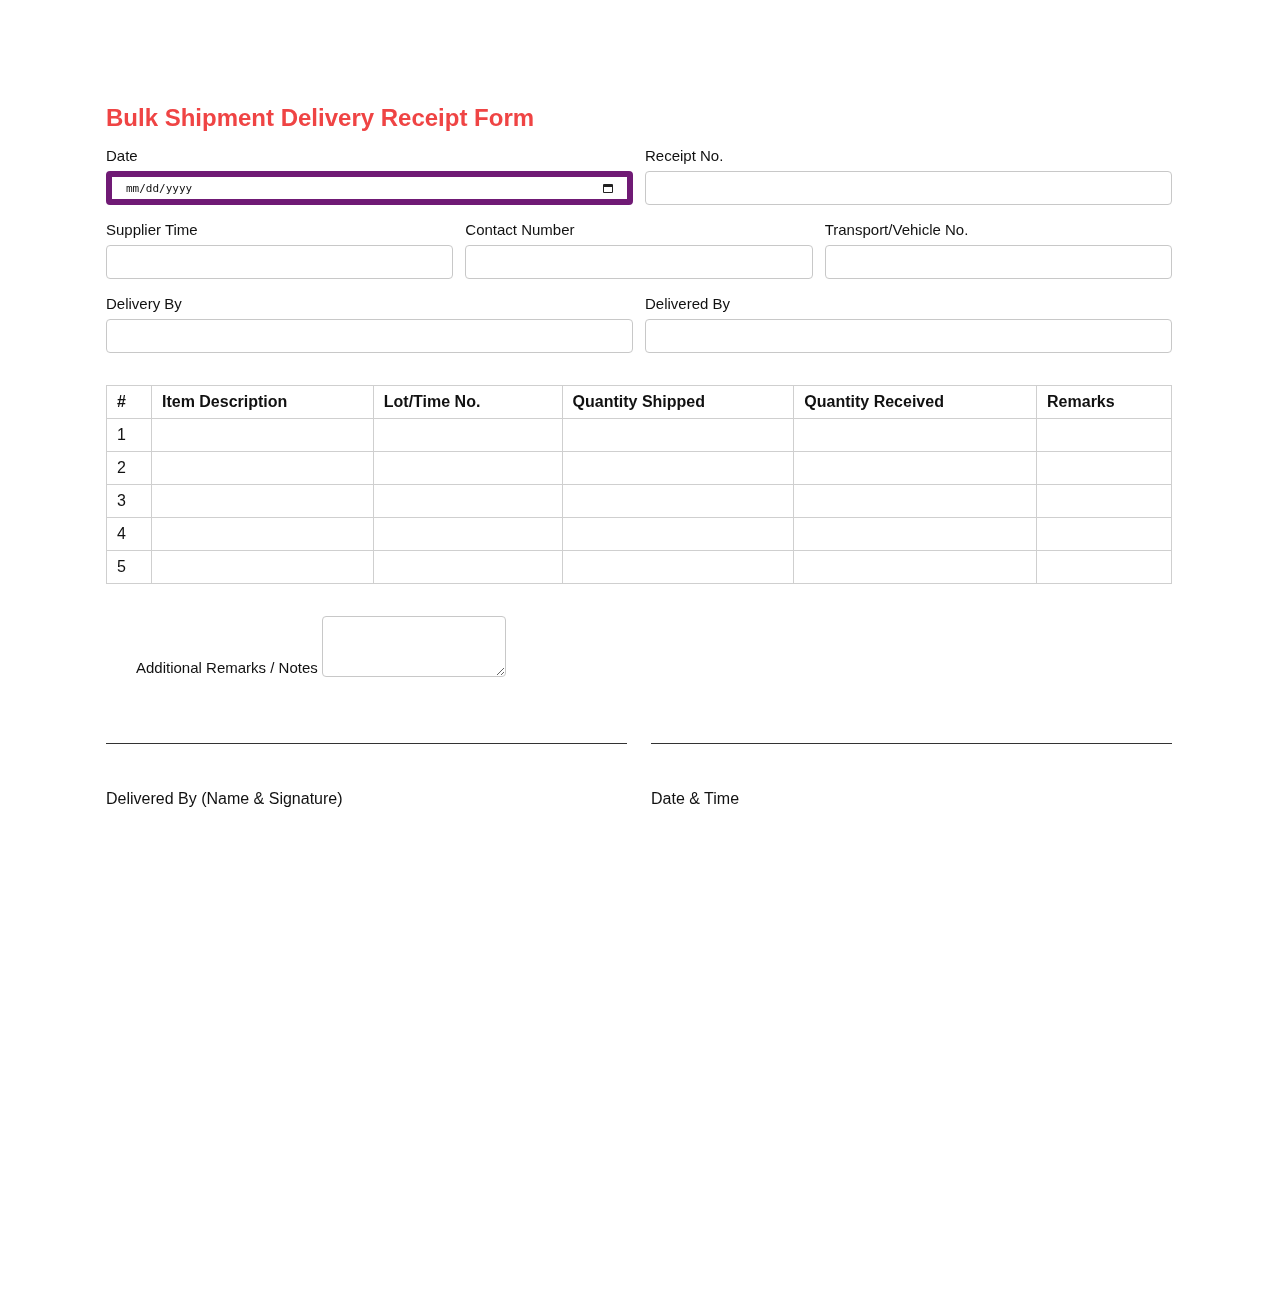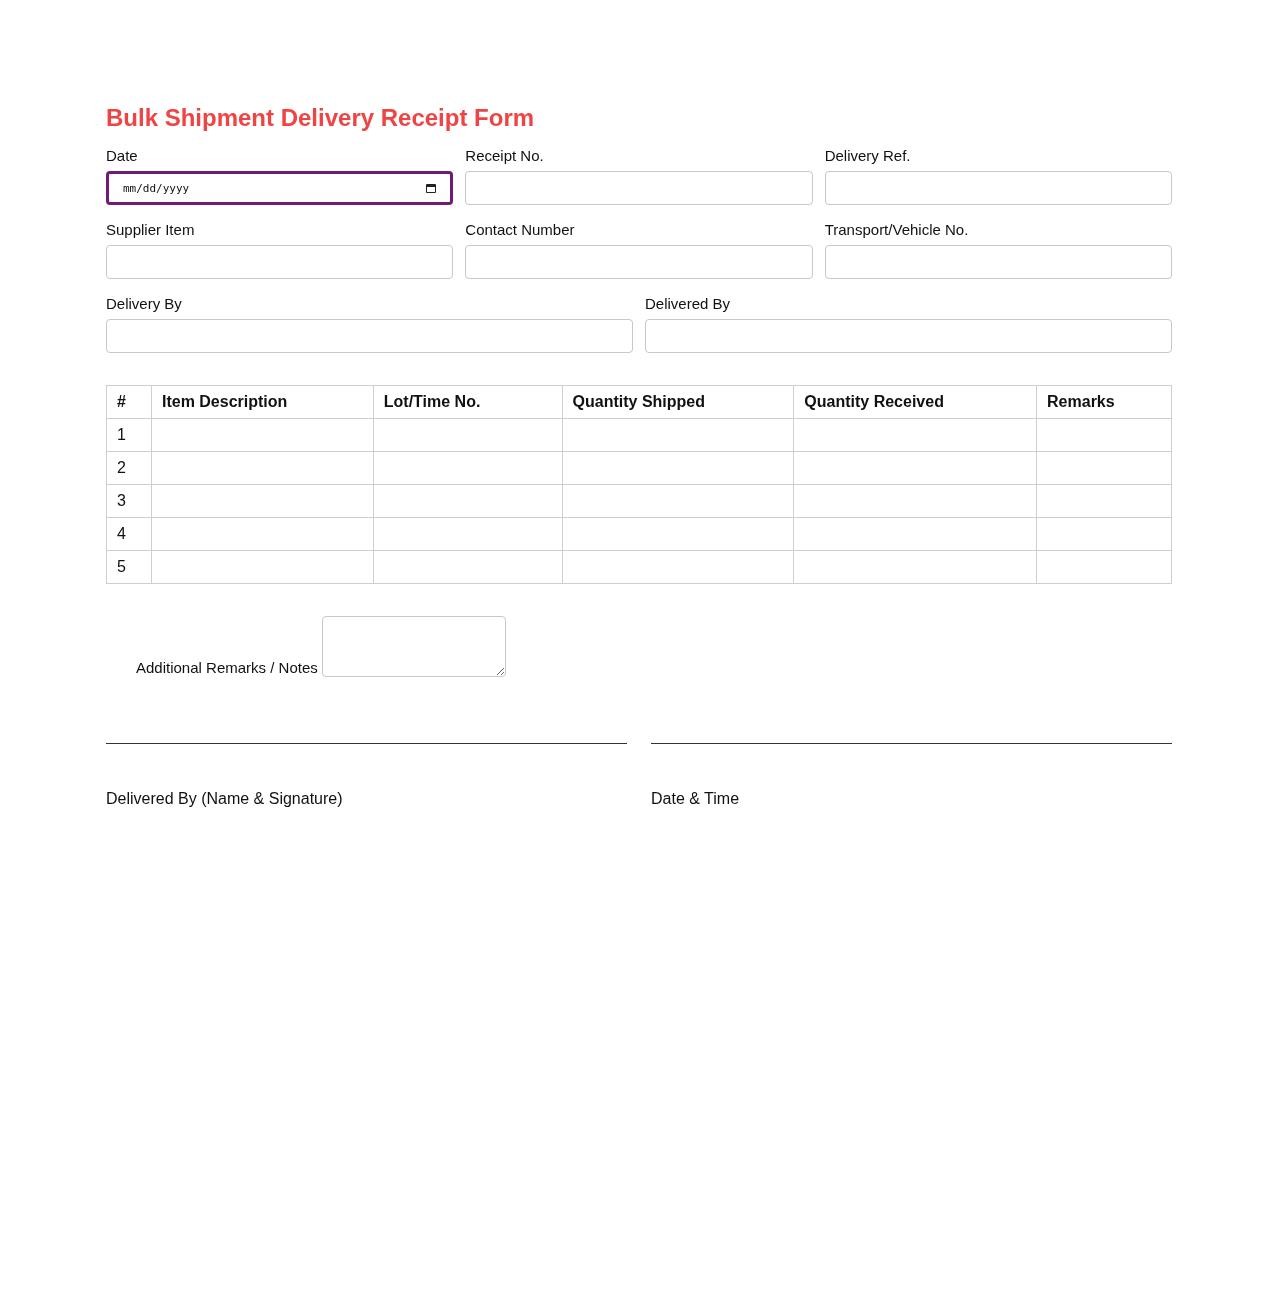--- a/index.html
+++ b/index.html
@@ -3,21 +3,21 @@
 <meta charset="utf-8">
 <style>
   html, body { margin: 0; padding: 0; background: #ffffff; }
   body { font-family: "Liberation Sans", sans-serif; color: #111; width: 1278px; height: 1300px; position: relative; }
   .container { position: absolute; left: 106px; top: 100px; width: 1066px; }
   h1 { font-size: 24px; font-weight: bold; margin: 0; line-height: 36px; color: #ef4444; }
   .row { display: flex; gap: 12px; }
   .field { flex: 1; display: flex; flex-direction: column; }
   .field label { font-size: 15px; line-height: 18px; margin-bottom: 6px; }
   .field input { height: 34px; box-sizing: border-box; border: 1px solid #c8c8c8; border-radius: 4px; padding: 0 12px; font-size: 13px; font-family: "Liberation Sans", sans-serif; background: #fff; }
-  .date-input { display: flex; align-items: center; justify-content: space-between; height: 34px; box-sizing: border-box; border: 3px solid #701a75; border-radius: 4px; padding: 0 14px; }
+  .date-input { display: flex; align-items: center; justify-content: space-between; height: 34px; box-sizing: border-box; border: 6px solid #701a75; border-radius: 4px; padding: 0 14px; }
   .date-input .ph { font-family: "DejaVu Sans Mono", monospace; font-size: 11px; color: #111; }
   .cal { width: 10px; height: 9px; border: 1.5px solid #222; border-top-width: 3px; border-radius: 1px; box-sizing: border-box; }
   table { border-collapse: collapse; width: 1066px; margin-top: 32px; }
   th, td { border: 1px solid #cfcfcf; height: 33px; box-sizing: border-box; padding: 0 10px; text-align: left; font-size: 16px; }
   th { font-weight: bold; }
   .notes { margin-top: 32px; display: flex; align-items: flex-end; }
   .notes label { font-size: 15px; margin-right: 4px; line-height: 18px; margin-left: 30px; }
   .notes textarea { width: 184px; height: 61px; box-sizing: border-box; border: 1px solid #c8c8c8; border-radius: 4px; resize: both; }
   .sigs { display: flex; gap: 24px; margin-top: 66px; }
   .sig { flex: 1; }
@@ -35,29 +35,25 @@
       <label>Date</label>
       <div class="date-input">
         <span class="ph">mm/dd/yyyy</span>
         <span class="cal"></span>
       </div>
     </div>
     <div class="field">
       <label>Receipt No.</label>
       <input type="text" value="" style="">
     </div>
-    <div class="field">
-      <label>Delivery Ref.</label>
-      <input type="text" value="" style="">
-    </div>
   </div>
 
   <div class="row" style="margin-top:16px;">
     <div class="field">
-      <label>Supplier Item</label>
+      <label>Supplier Time</label>
       <input type="text" value="" style="">
     </div>
     <div class="field">
       <label>Contact Number</label>
       <input type="text" value="" style="">
     </div>
     <div class="field">
       <label>Transport/Vehicle No.</label>
       <input type="text" value="" style="">
     </div>

